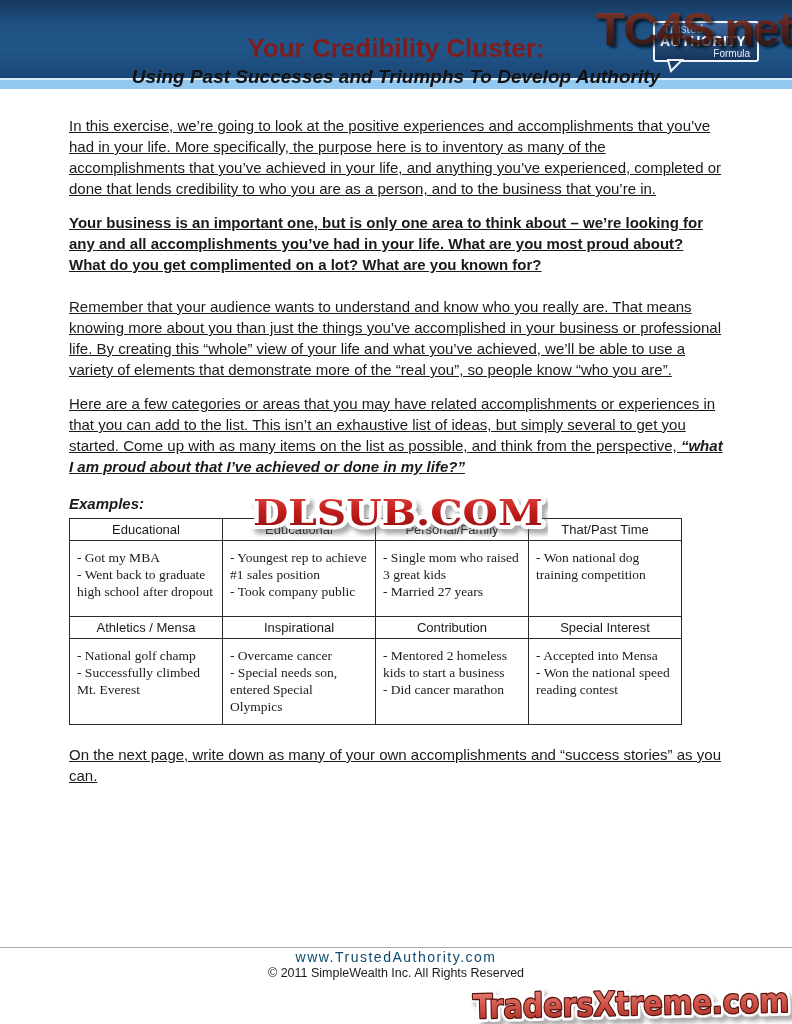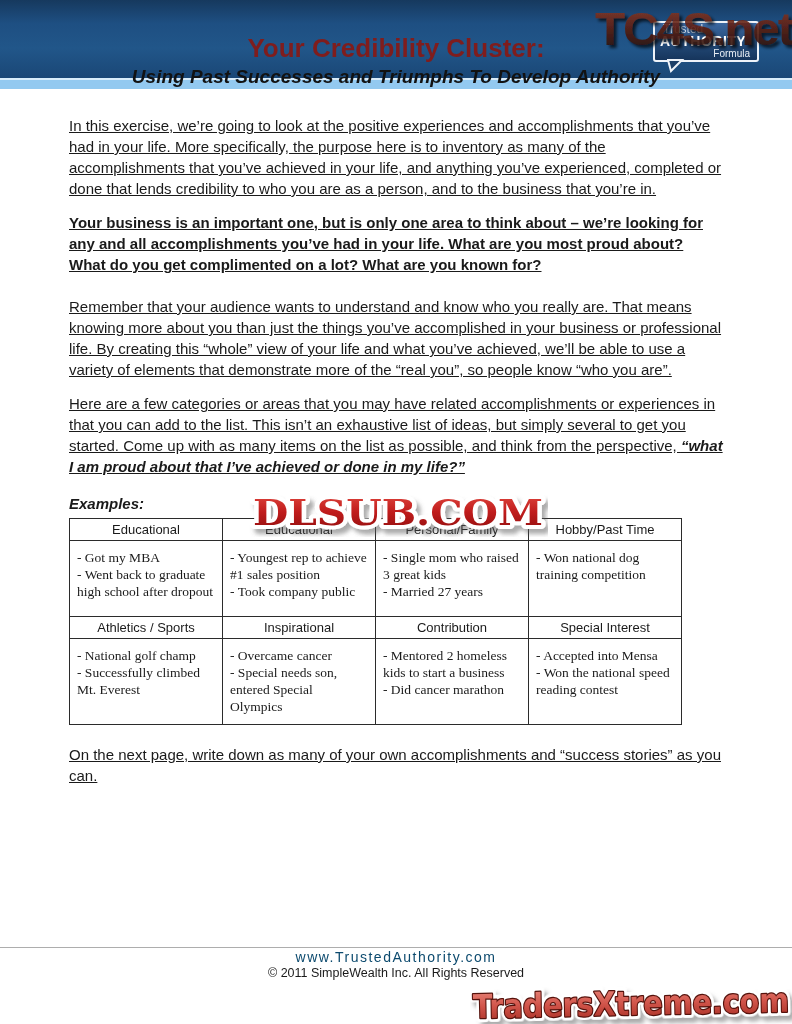--- a/index.html
+++ b/index.html
@@ -140,41 +140,41 @@
 
 
     <p class="examples-label bolditalic">Examples:</p>
 
     <table class="ex-table">
       <tbody>
           <tr>
         <td class="hdr-cell">Educational</td>
         <td class="hdr-cell">Educational</td>
         <td class="hdr-cell">Personal/Family</td>
-        <td class="hdr-cell">Hobby/Past Time</td>
+        <td class="hdr-cell">That/Past Time</td>
       </tr>
       <tr>
         <td class="body-cell">
           <div>- Got my MBA</div>
           <div>- Went back to graduate high school after dropout</div>
         </td>
         <td class="body-cell">
           <div>- Youngest rep to achieve #1 sales position</div>
           <div>- Took company public</div>
         </td>
         <td class="body-cell">
           <div>- Single mom who raised 3 great kids</div>
           <div>- Married 27 years</div>
         </td>
         <td class="body-cell">
           <div>- Won national dog training competition</div>
         </td>
       </tr>
       <tr>
-        <td class="hdr-cell">Athletics / Sports</td>
+        <td class="hdr-cell">Athletics / Mensa</td>
         <td class="hdr-cell">Inspirational</td>
         <td class="hdr-cell">Contribution</td>
         <td class="hdr-cell">Special Interest</td>
       </tr>
       <tr>
         <td class="body-cell">
           <div>- National golf champ</div>
           <div>- Successfully climbed Mt. Everest</div>
         </td>
         <td class="body-cell">

